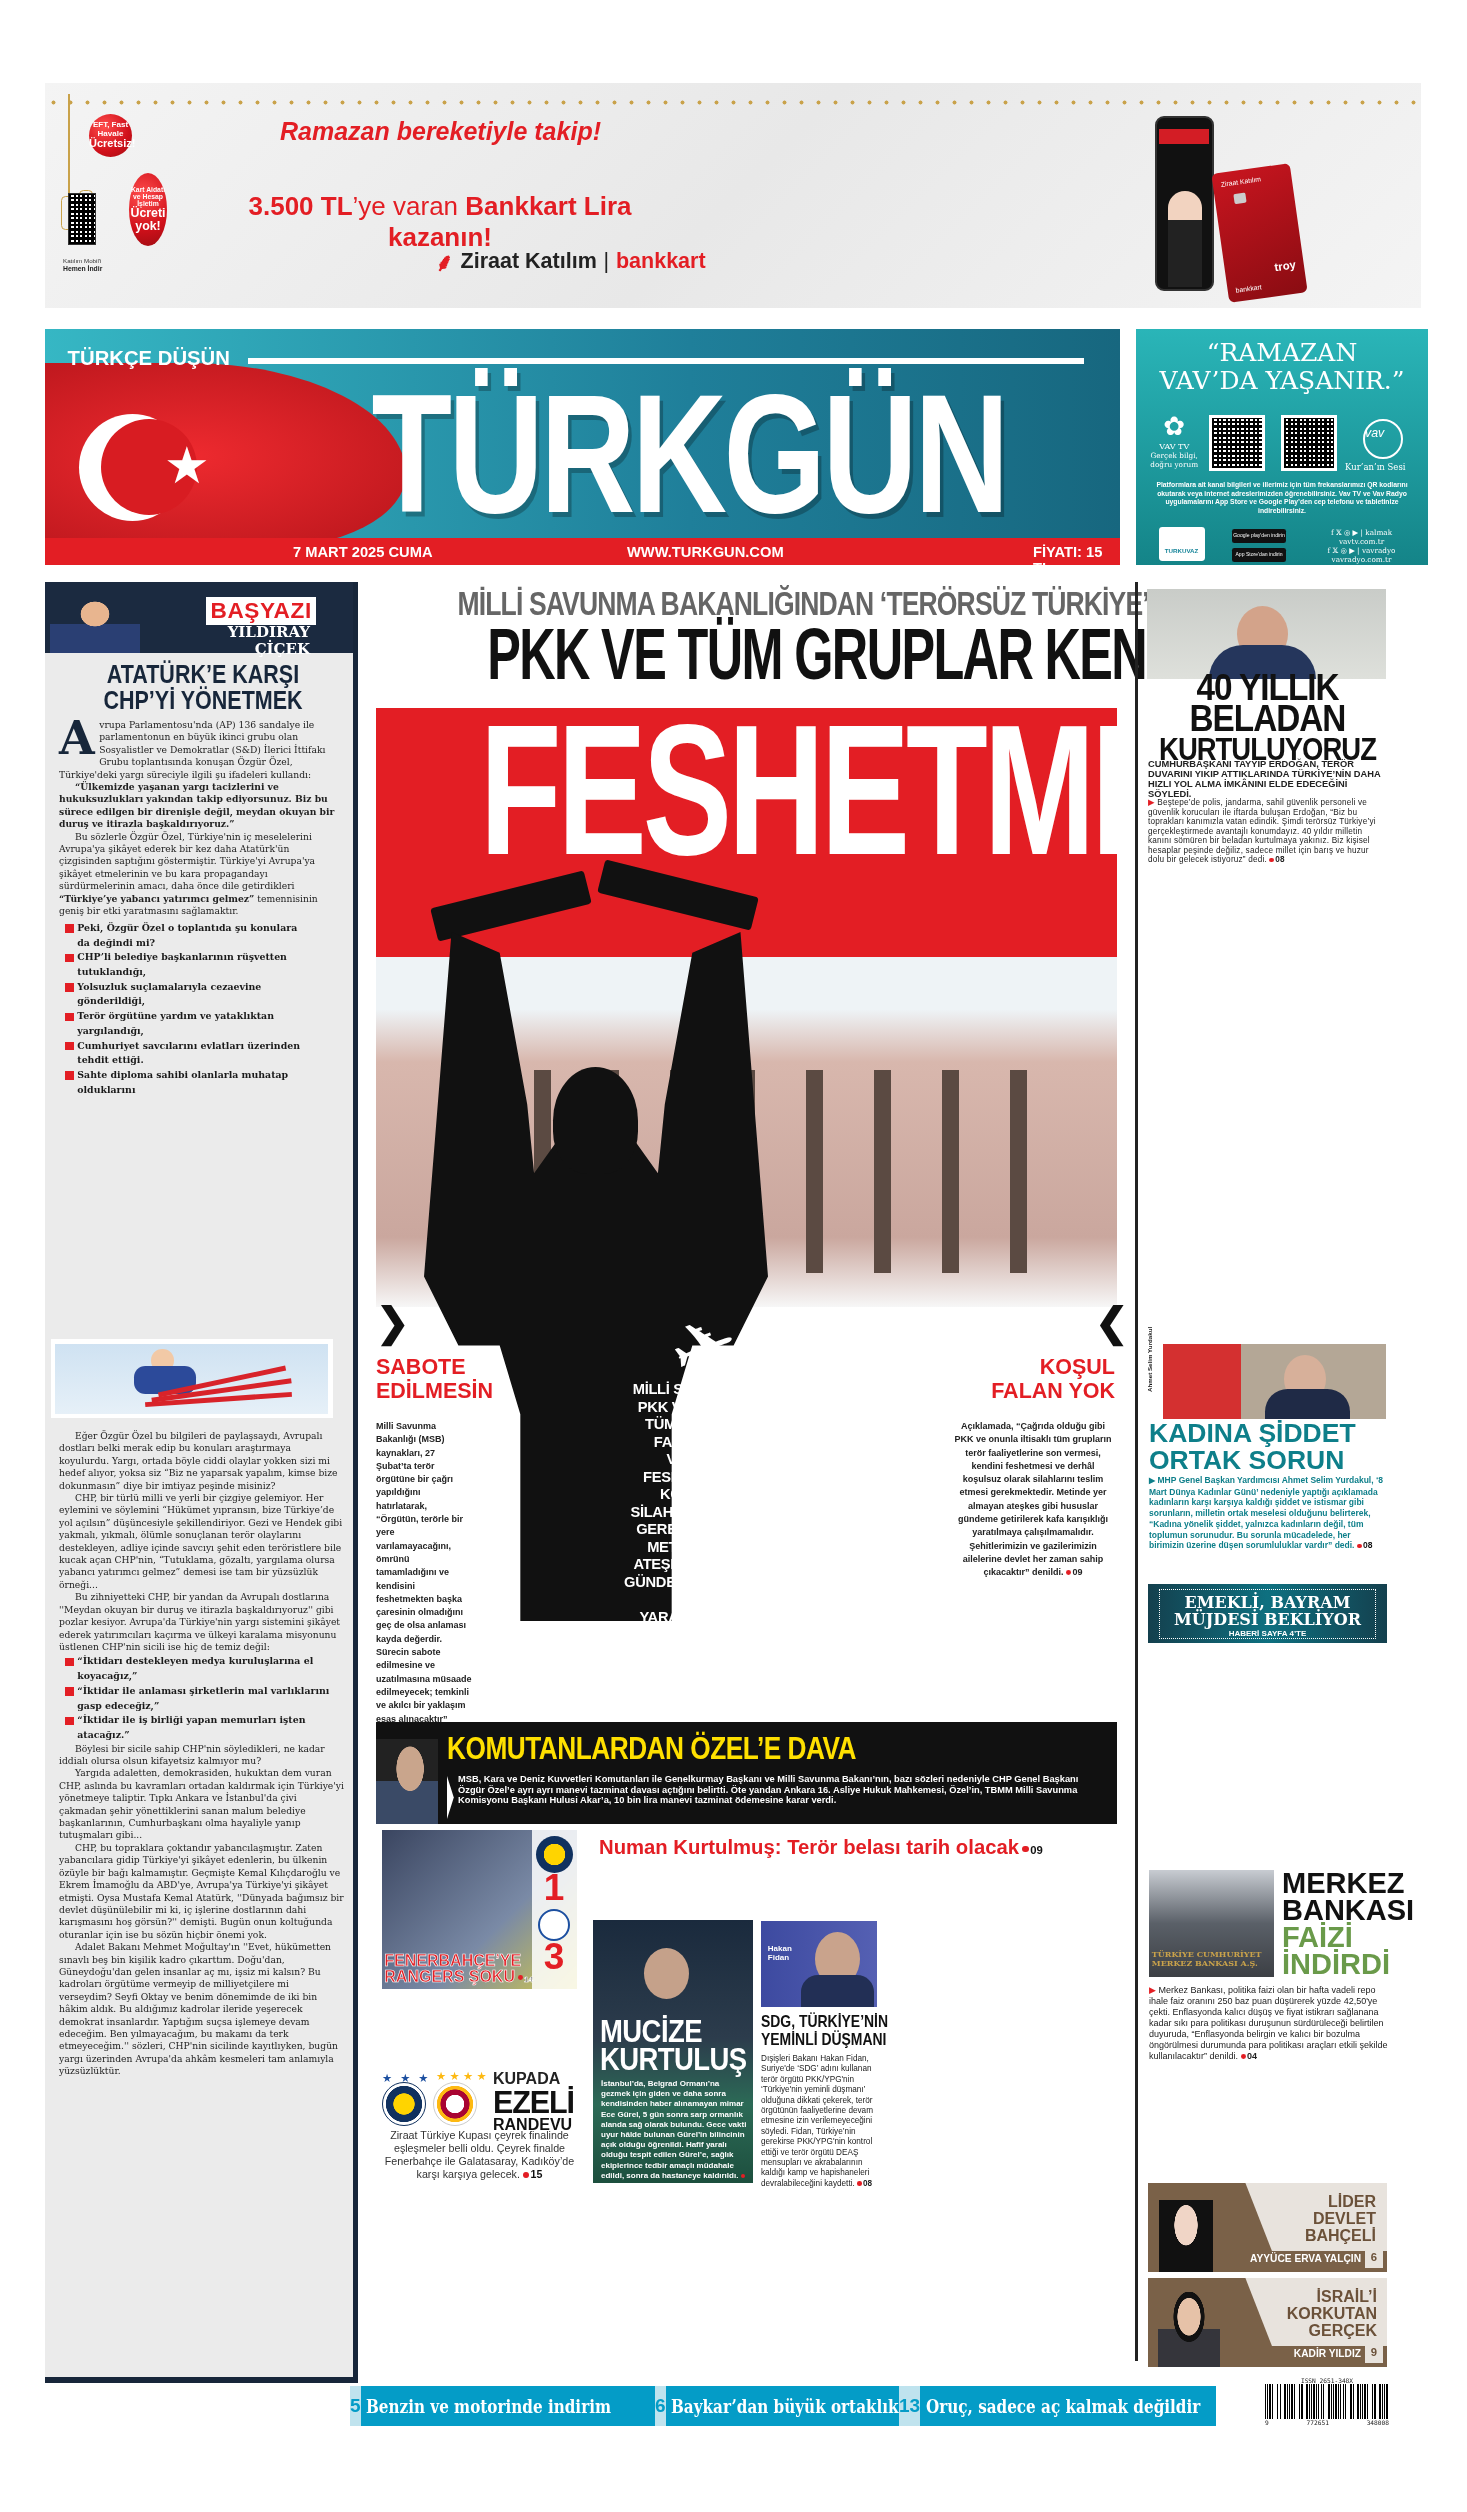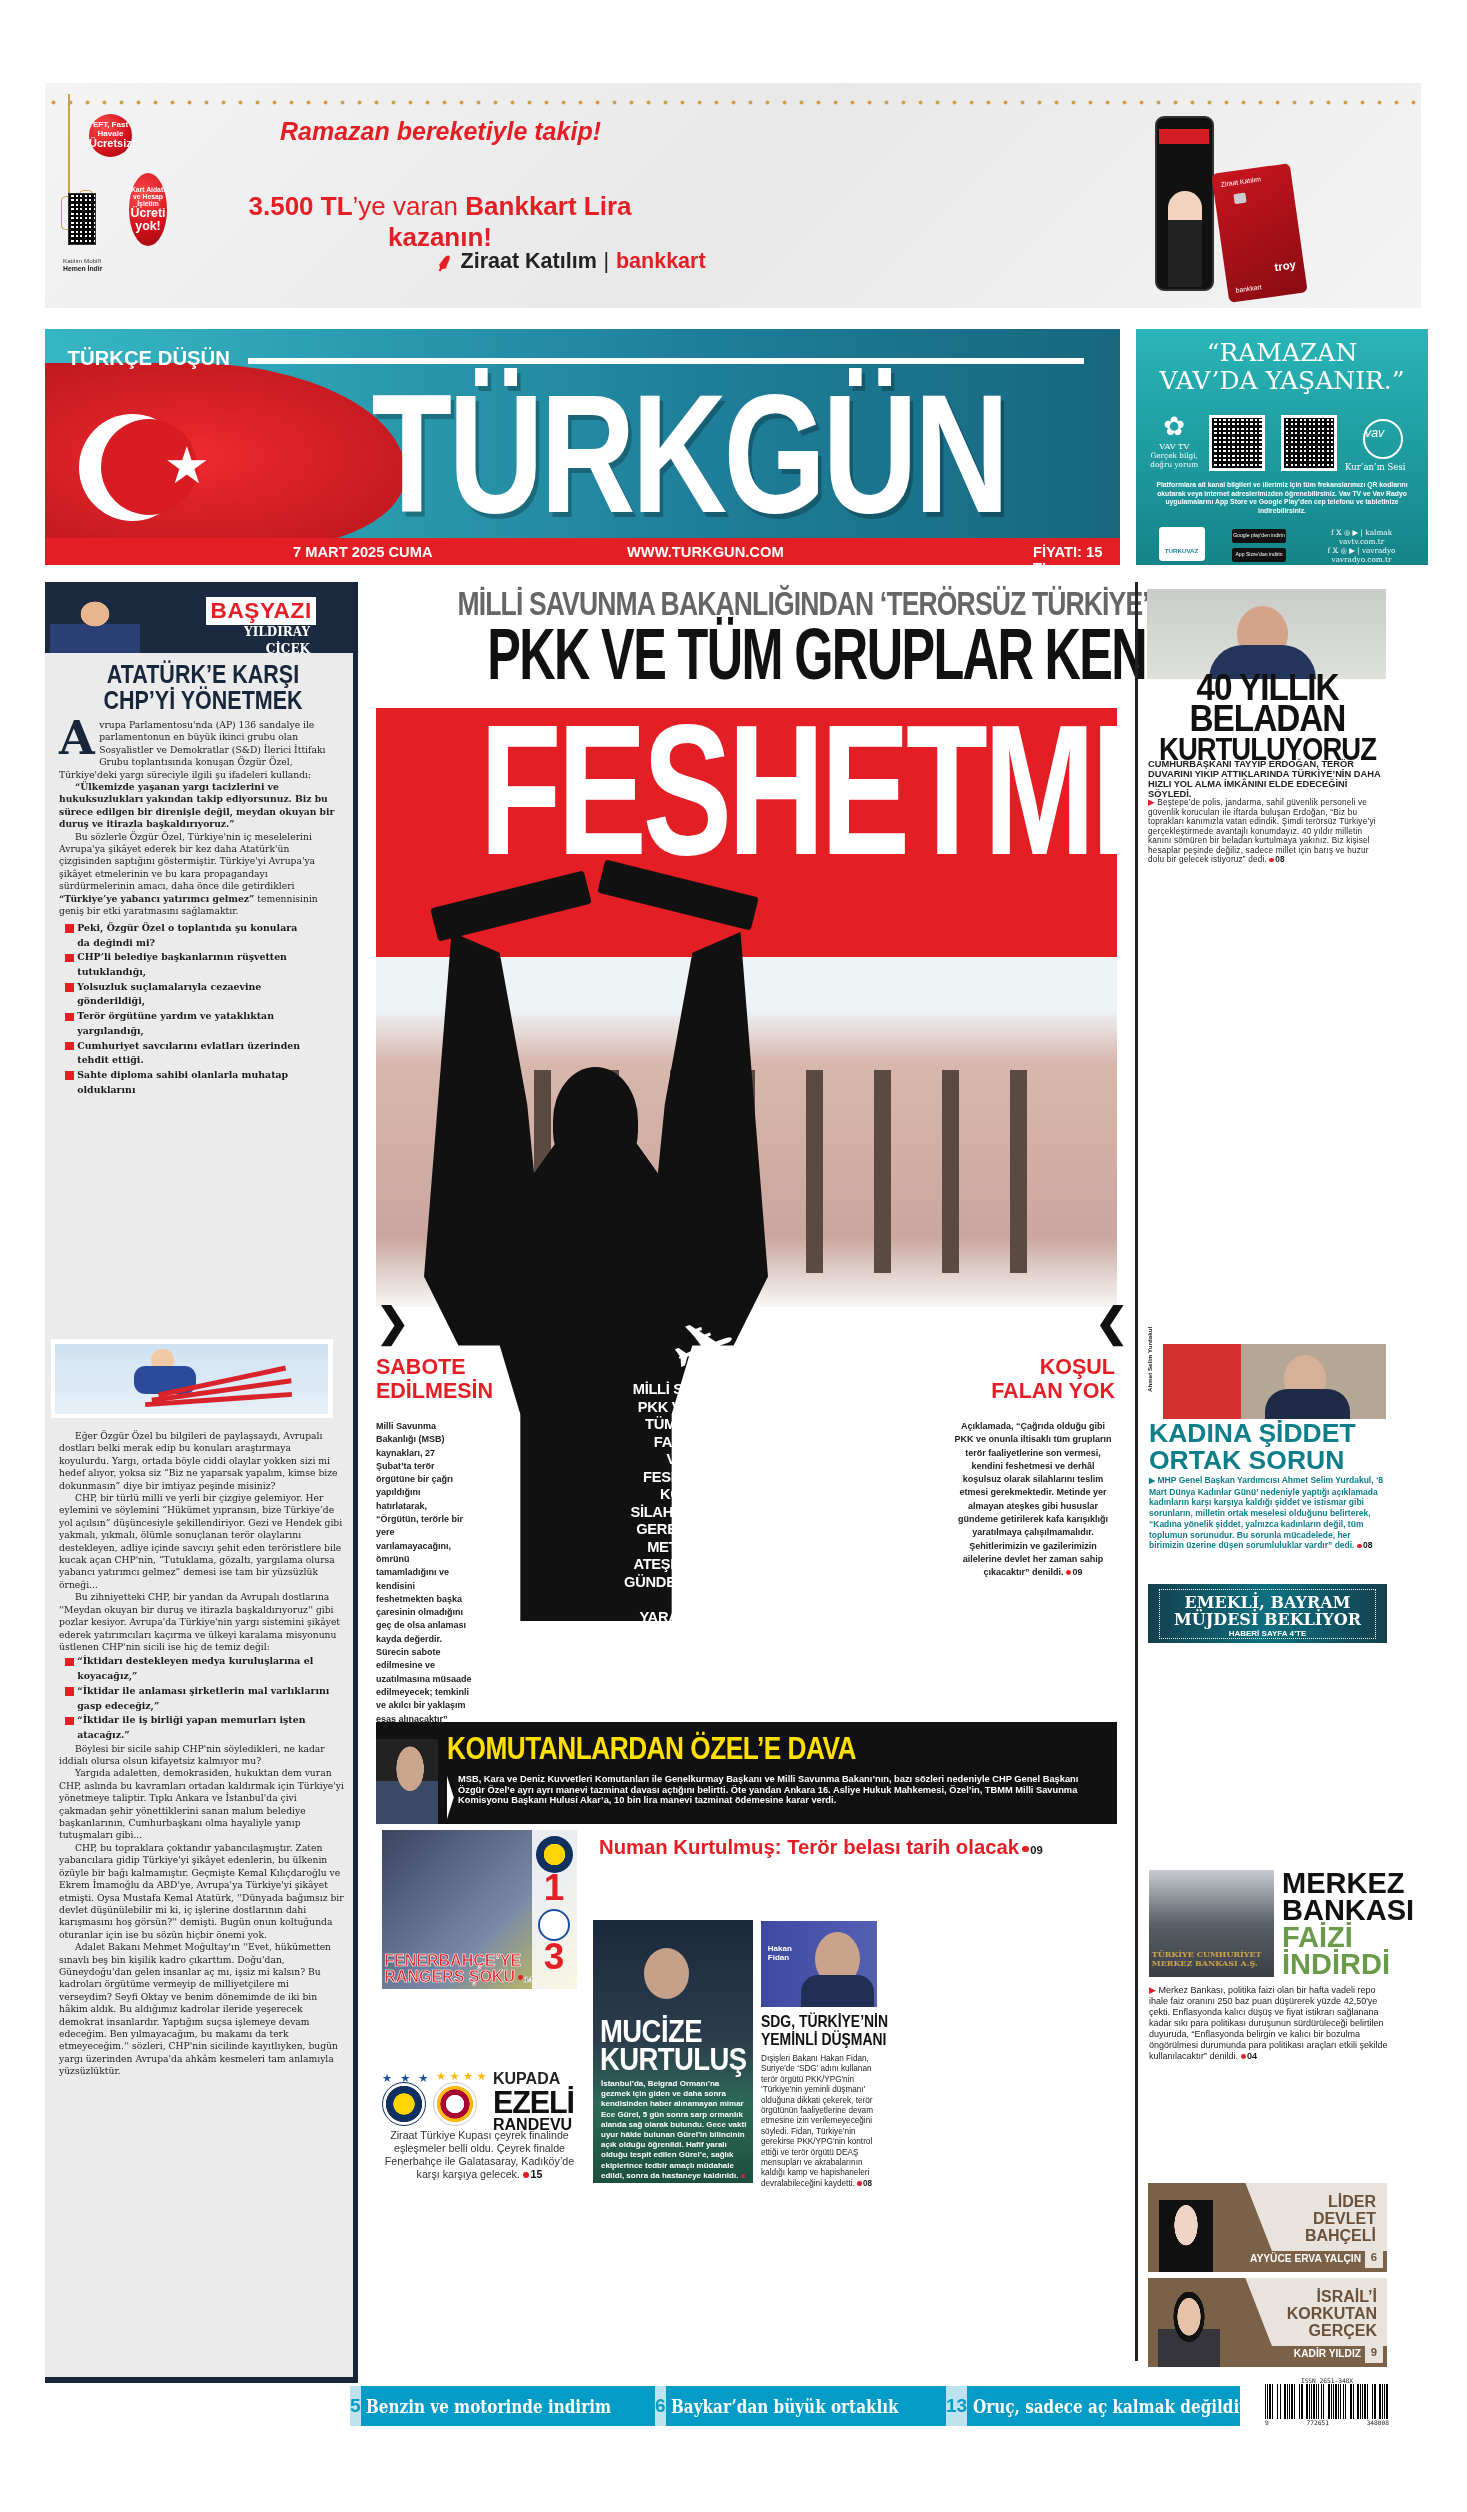--- a/index.html
+++ b/index.html
@@ -143,21 +143,21 @@
     <div>vavtv.com.tr</div>
     <div><span data-name="social-icons">f 𝕏 ◎ ▶ | </span><span>vavradyo</span></div>
     <div>vavradyo.com.tr</div>
   </div>
 </div>
 
 <div id="left" class="abs" data-name="editorial-column">
   <div class="abs head" data-name="editorial-header">
     <div class="abs" style="left:4.5px;top:5.6px;width:90px;height:65px;background:radial-gradient(ellipse at 50% 40%,#e8b58f 0 22%,transparent 23%),linear-gradient(#1b2a40 0 55%,#2a3f73 55%)" data-name="author-photo"></div>
     <div class="abs" style="left:161px;top:15.2px;background:#fff;color:#e31e24;font-size:22.6px;font-weight:900;padding:1.1px 4.5px;letter-spacing:0.6px" data-name="editorial-label">BAŞYAZI</div>
-    <div class="abs serif" style="left:169px;top:42px;color:#fff;font-size:12px;font-weight:bold;line-height:17px;text-align:right;width:96px" data-name="author-name">
+    <div class="abs serif" style="left:169px;top:42px;color:#fff;font-size:15px;font-weight:bold;line-height:17px;text-align:right;width:96px" data-name="author-name">
       <div>YILDIRAY</div>
         <div>ÇİÇEK</div>
     </div>
   </div>
   <div class="abs" style="left:11.3px;top:79px;width:294px;text-align:center;font-size:25px;font-weight:900;color:#17263a;line-height:26px;transform:scaleX(.86);transform-origin:center top" data-name="editorial-title">
     <div>ATATÜRK’E KARŞI</div>
       <div>CHP’Yİ YÖNETMEK</div>
   </div>
   <div class="abs body" style="left:14px;top:137px;width:285px" data-name="editorial-body">
     <span class="serif" style="float:left;font-size:46px;line-height:38px;font-weight:bold;color:#17263a;margin-right:4.5px" data-name="drop-cap">A</span>
@@ -371,21 +371,21 @@
 </div>
 
 <div class="abs strip" style="left:350px;width:305px" data-name="teaser-item">
   <div class="num" data-name="page-number">5</div>
   <span data-name="teaser-label" style="transform:scaleX(.8);transform-origin:left center;white-space:nowrap;display:inline-block">Benzin ve motorinde indirim</span>
 </div>
 <div class="abs strip" style="left:655px;width:294px" data-name="teaser-item">
   <div class="num" data-name="page-number">6</div>
   <span data-name="teaser-label" style="transform:scaleX(.8);transform-origin:left center;white-space:nowrap;display:inline-block">Baykar’dan büyük ortaklık</span>
 </div>
-<div class="abs strip" style="left:946px;width:294px" data-name="teaser-item">
+<div class="abs strip" style="left:899px;width:317px" data-name="teaser-item">
   <div class="num" data-name="page-number">13</div>
   <span data-name="teaser-label" style="transform:scaleX(.8);transform-origin:left center;white-space:nowrap;display:inline-block">Oruç, sadece aç kalmak değildir</span>
 </div>
 
 <div class="abs" style="left:1265px;top:2377px;width:124px;height:54px" data-name="issn-barcode">
   <div style="font-family:'DejaVu Sans Mono',monospace;font-size:6.2px;text-align:center">ISSN 2651-348X</div>
   <div style="height:35px;background:repeating-linear-gradient(90deg,#000 0 1.1px,#fff 1.1px 2.3px,#000 2.3px 2.8px,#fff 2.8px 4.5px,#000 4.5px 6.2px,#fff 6.2px 7.3px)"></div>
   <div style="font-family:'DejaVu Sans Mono',monospace;font-size:6.2px;display:flex;justify-content:space-between">
       <span>9</span>
       <span>772651</span>

